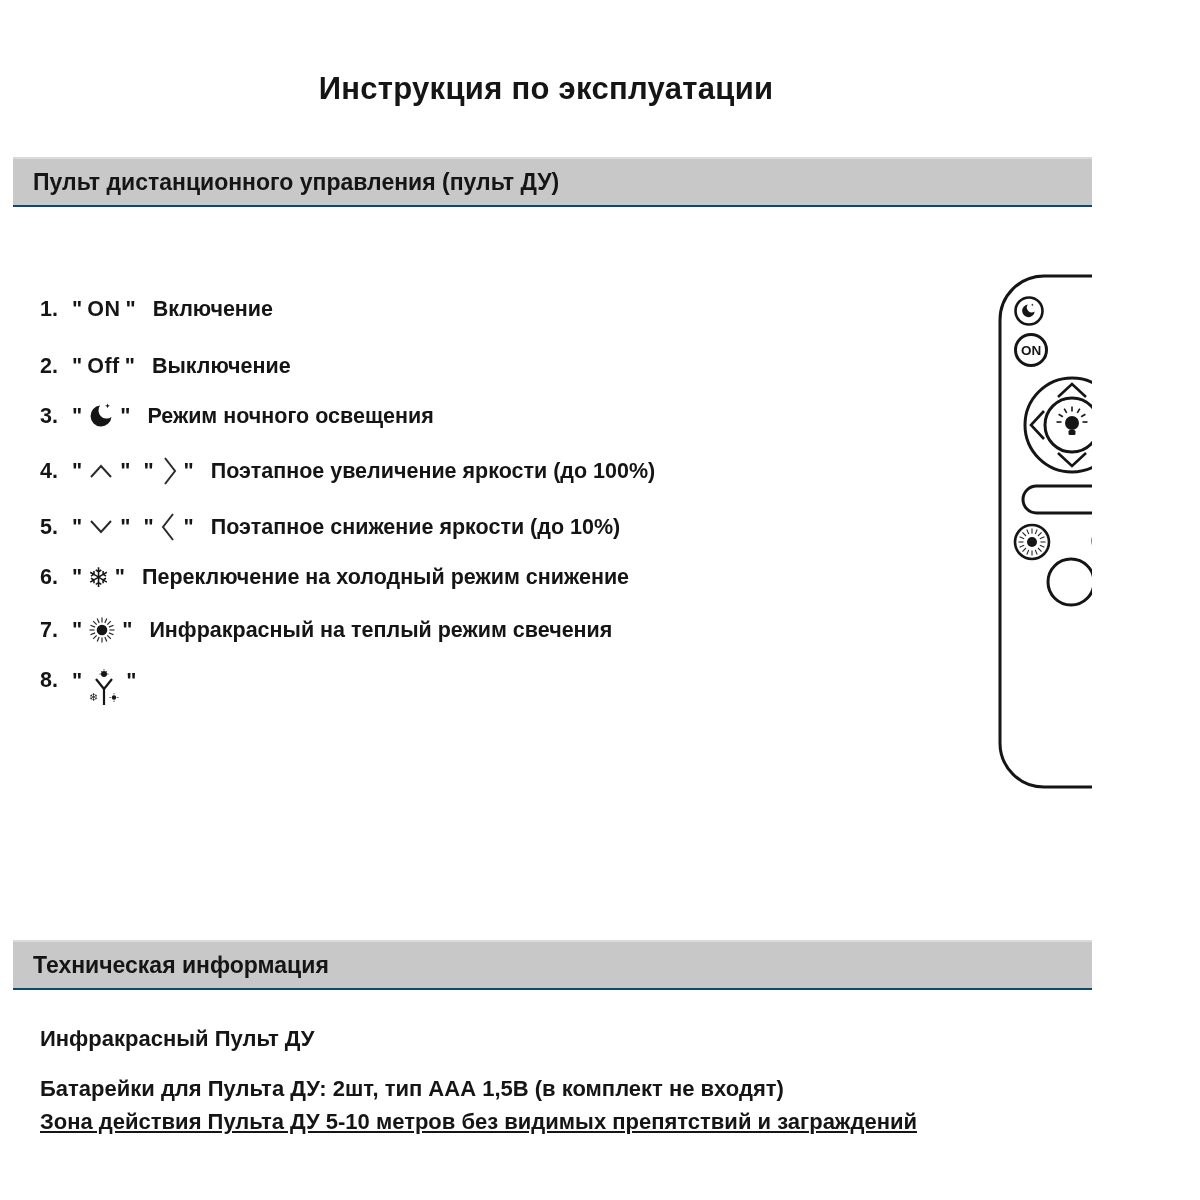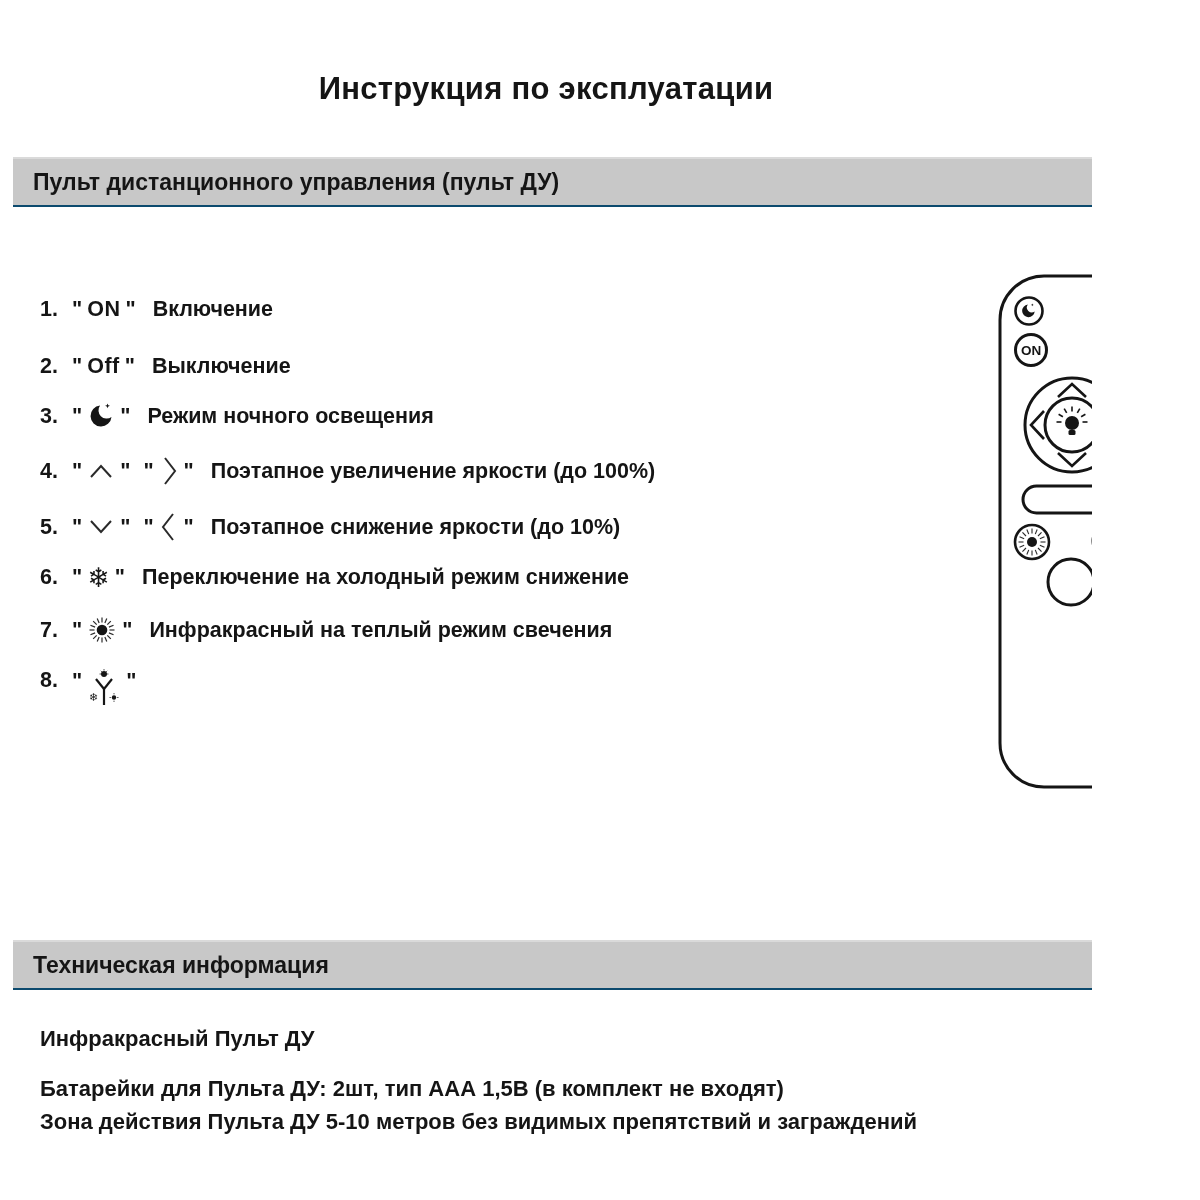--- a/index.html
+++ b/index.html
@@ -29,21 +29,21 @@
   .item .txt{margin-left:12px;}
   .item .txt-far{}
   .item .grp2{margin-left:8px;}
   .icon-svg{display:block;}
   .sym{letter-spacing:.5px;}
   .snow{font-family:"DejaVu Sans",sans-serif;font-size:27px;line-height:27px;}
   #item-8{align-items:flex-start;height:auto;}
   #item-8 .lines{margin-left:12px;line-height:29.5px;}
   #item-8 .q,#item-8 .branch{margin-top:1px;}
   .tech-line{position:absolute;left:40px;font-size:22px;white-space:nowrap;text-align:right;}
-  #tech-0{top:1026px;} #tech-1{top:1076px;} #tech-2{top:1109px;}
+  #tech-0{top:1026px;} #tech-1{top:1076px;} #tech-2{top:1109px;text-decoration:underline;}
   .remote{position:absolute;left:983px;top:262px;}
 </style>
 </head>
 <body>
 
 <div class="page">
 
   <div class="title">Инструкция по эксплуатации</div>
 
   <div class="banner" id="banner-remote">

